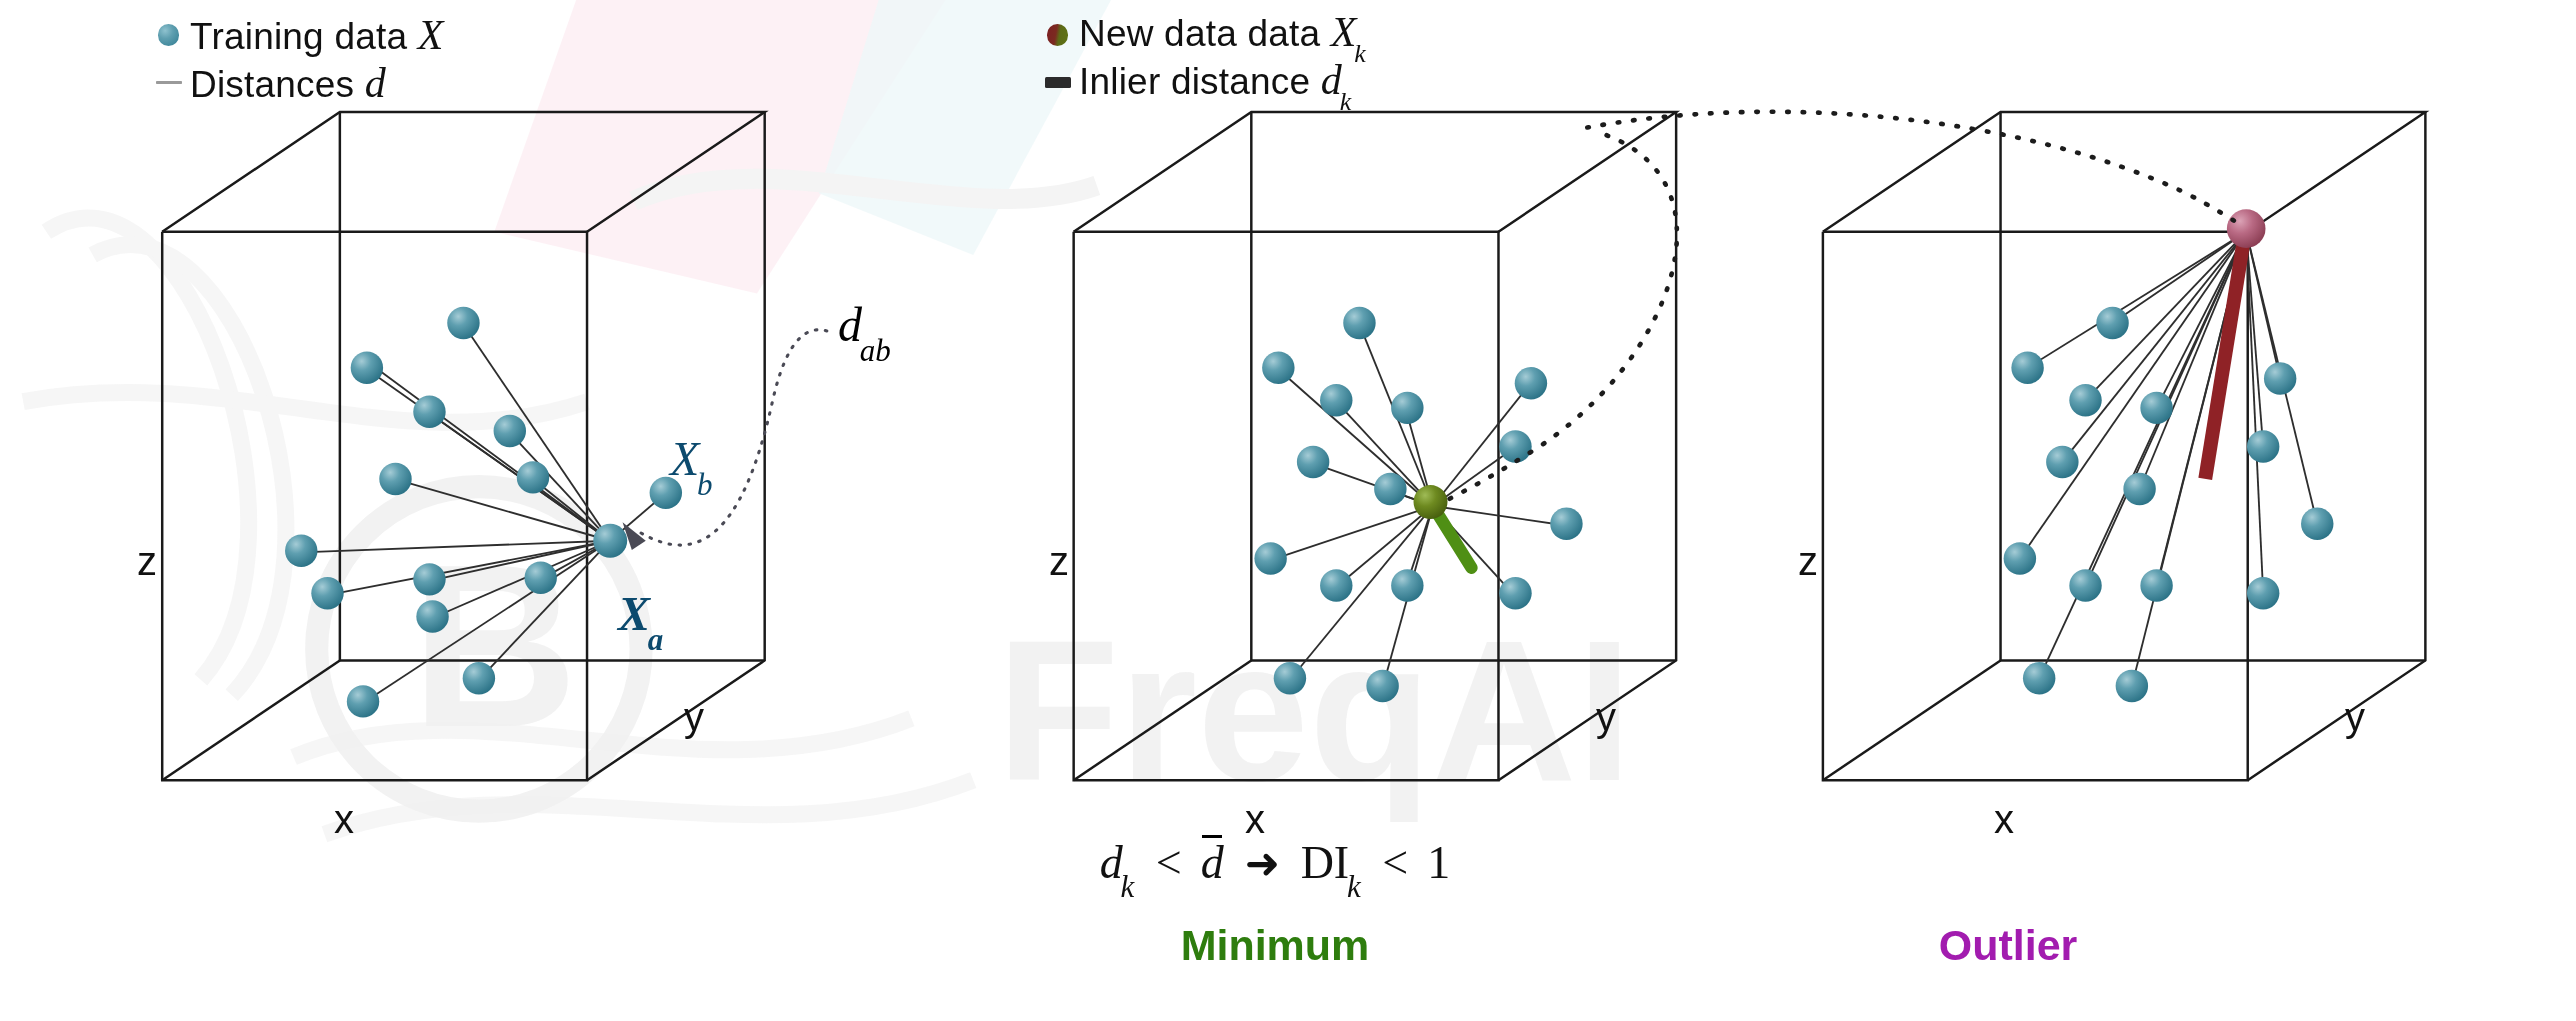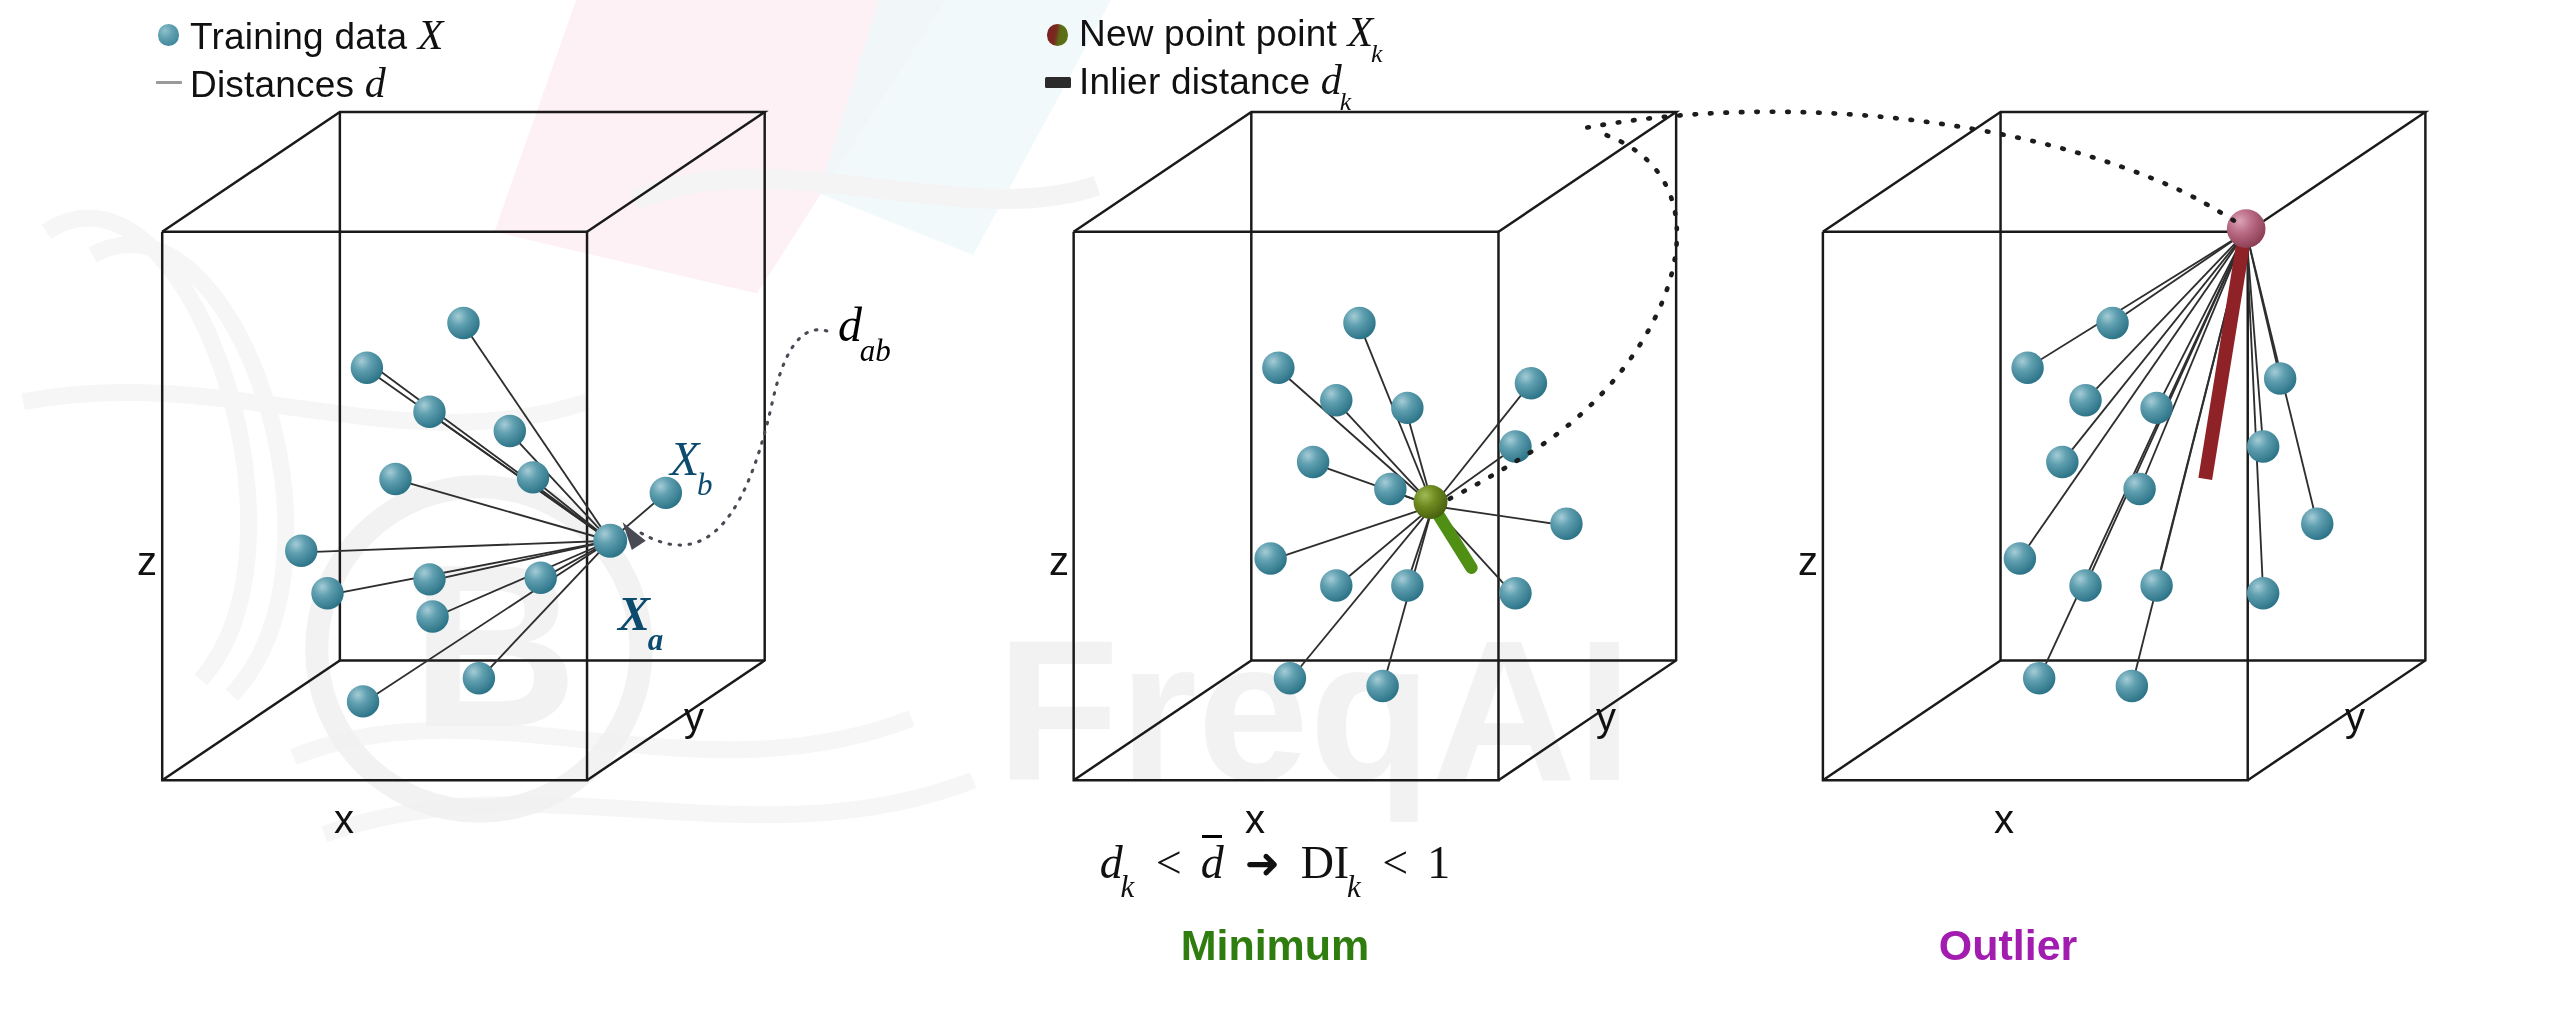--- a/index.html
+++ b/index.html
@@ -92,21 +92,21 @@
         </span>
       </div>
     </div>
 
     <div class="legend-col" style="left:1020px;top:0;">
       <div class="legend-row">
         <span class="legend-mark">
             <span class="dot-new"></span>
           </span>
         <span class="legend-text">
-          <span>New point point</span>
+          <span>New data data</span>
           <span class="mathi">X</span><span class="sub">k</span>
         </span>
       </div>
       <div class="legend-row">
         <span class="legend-mark">
             <span class="dash-thick"></span>
           </span>
         <span class="legend-text">
           <span>Inlier distance</span>
           <span class="mathi">d</span><span class="sub">k</span>

